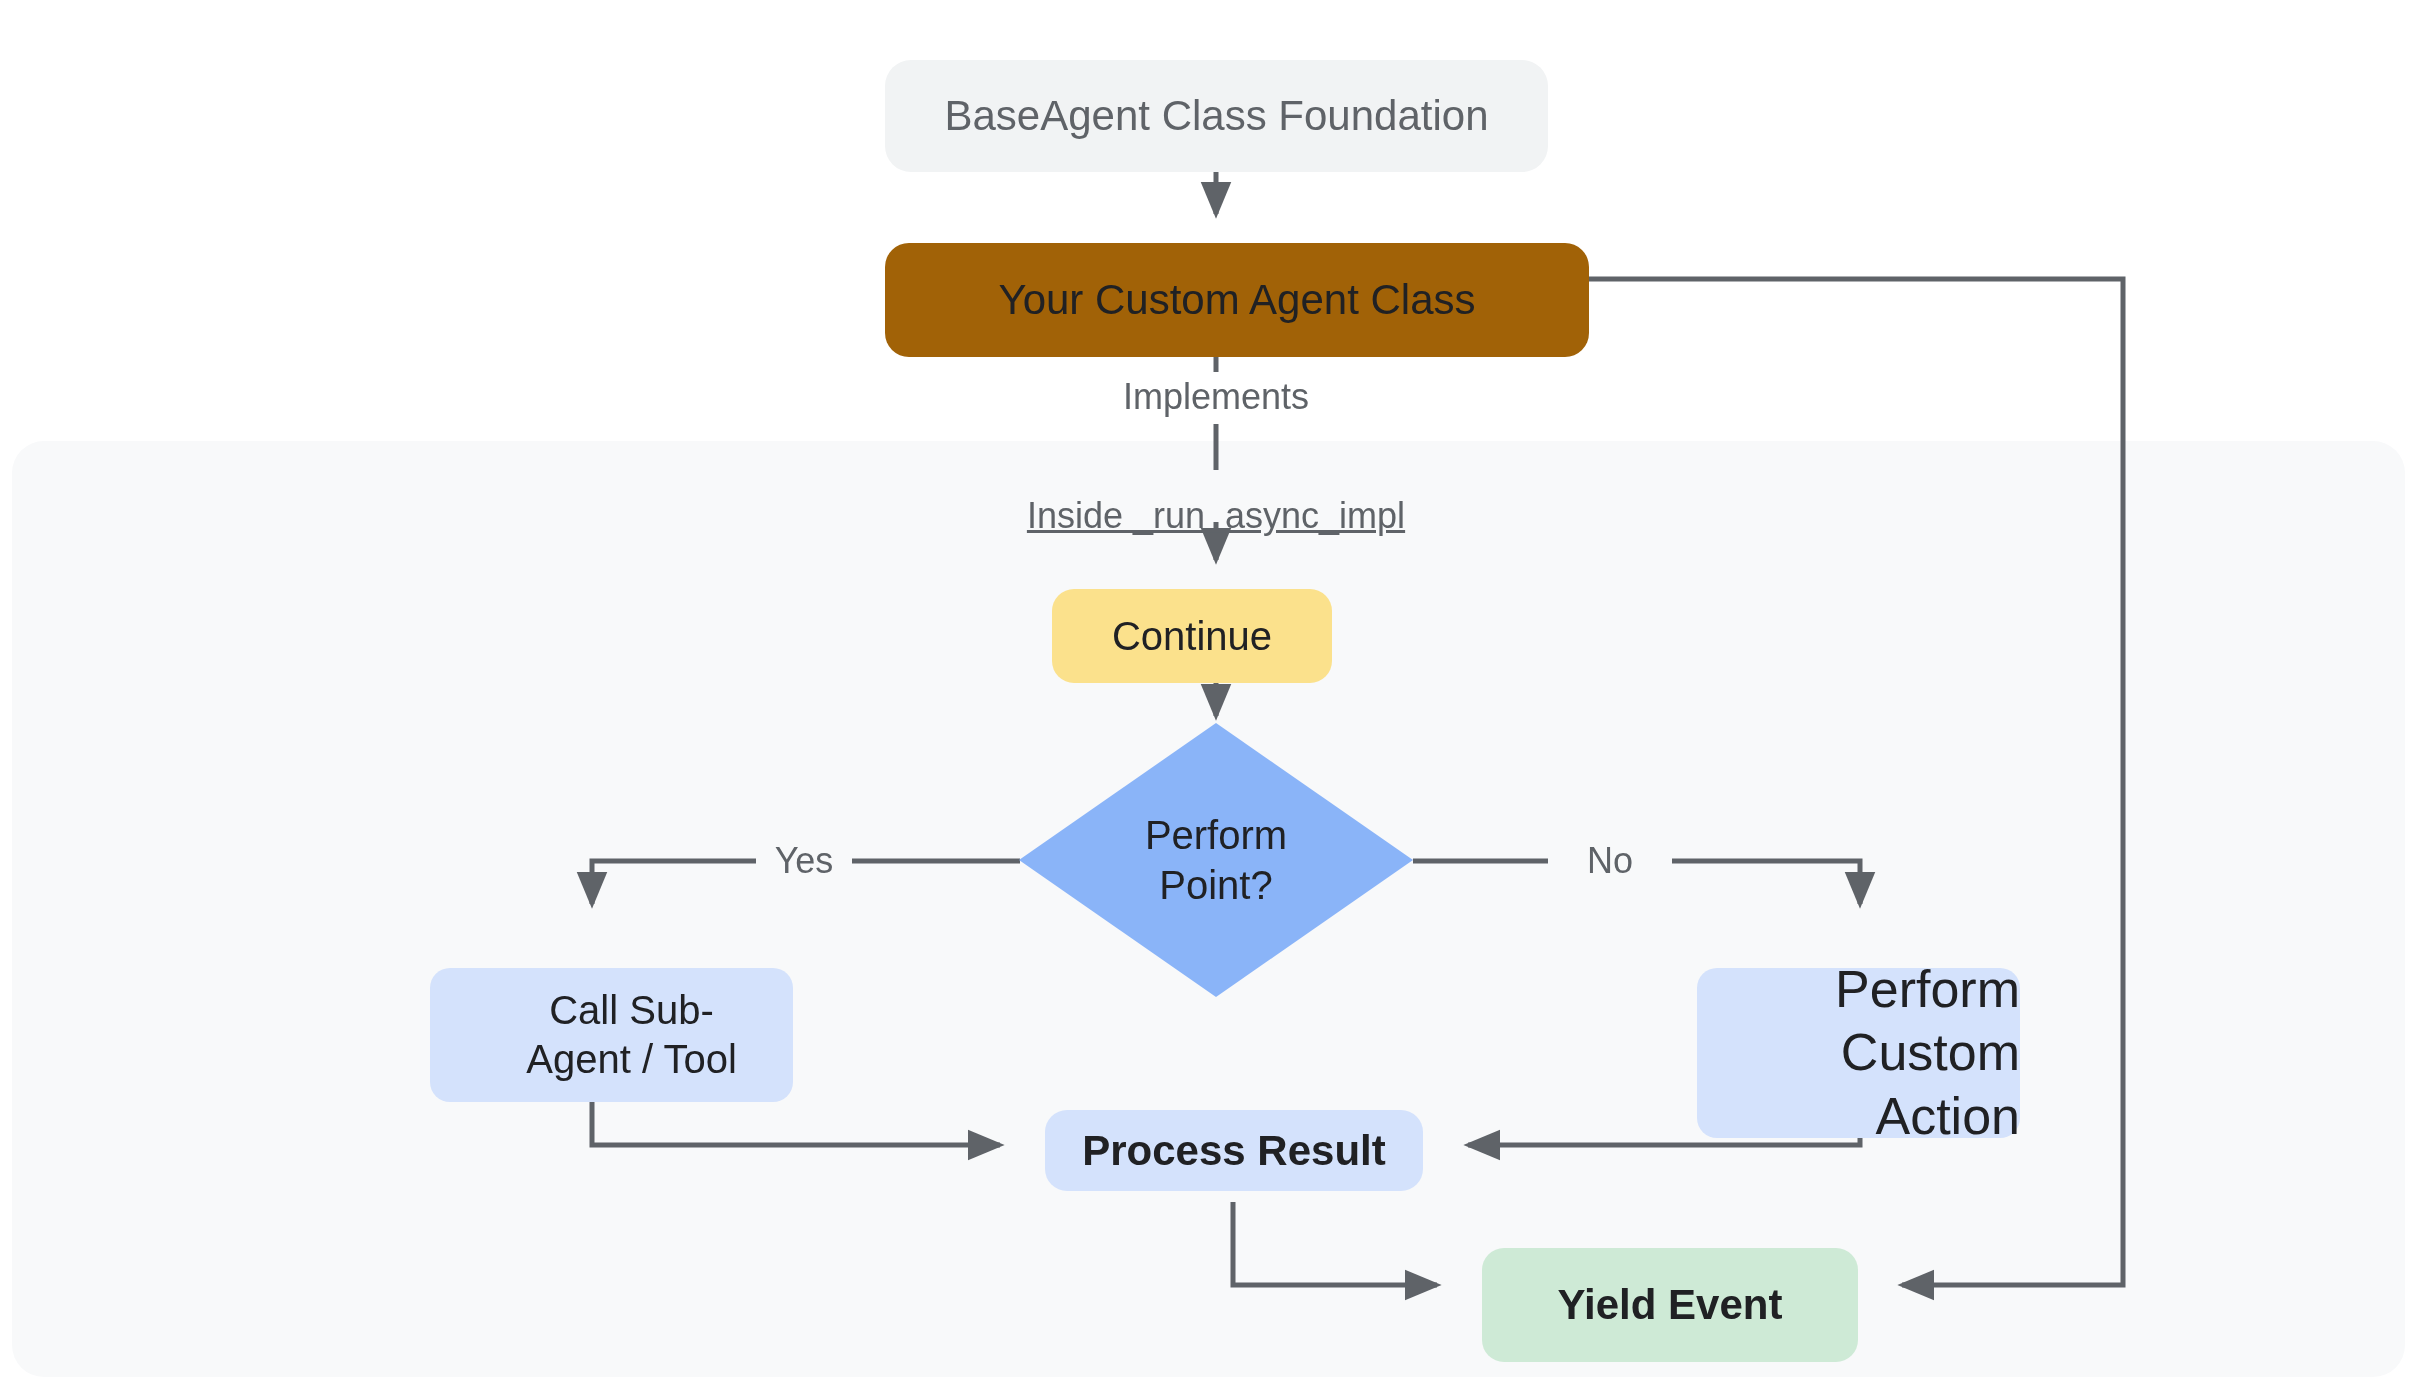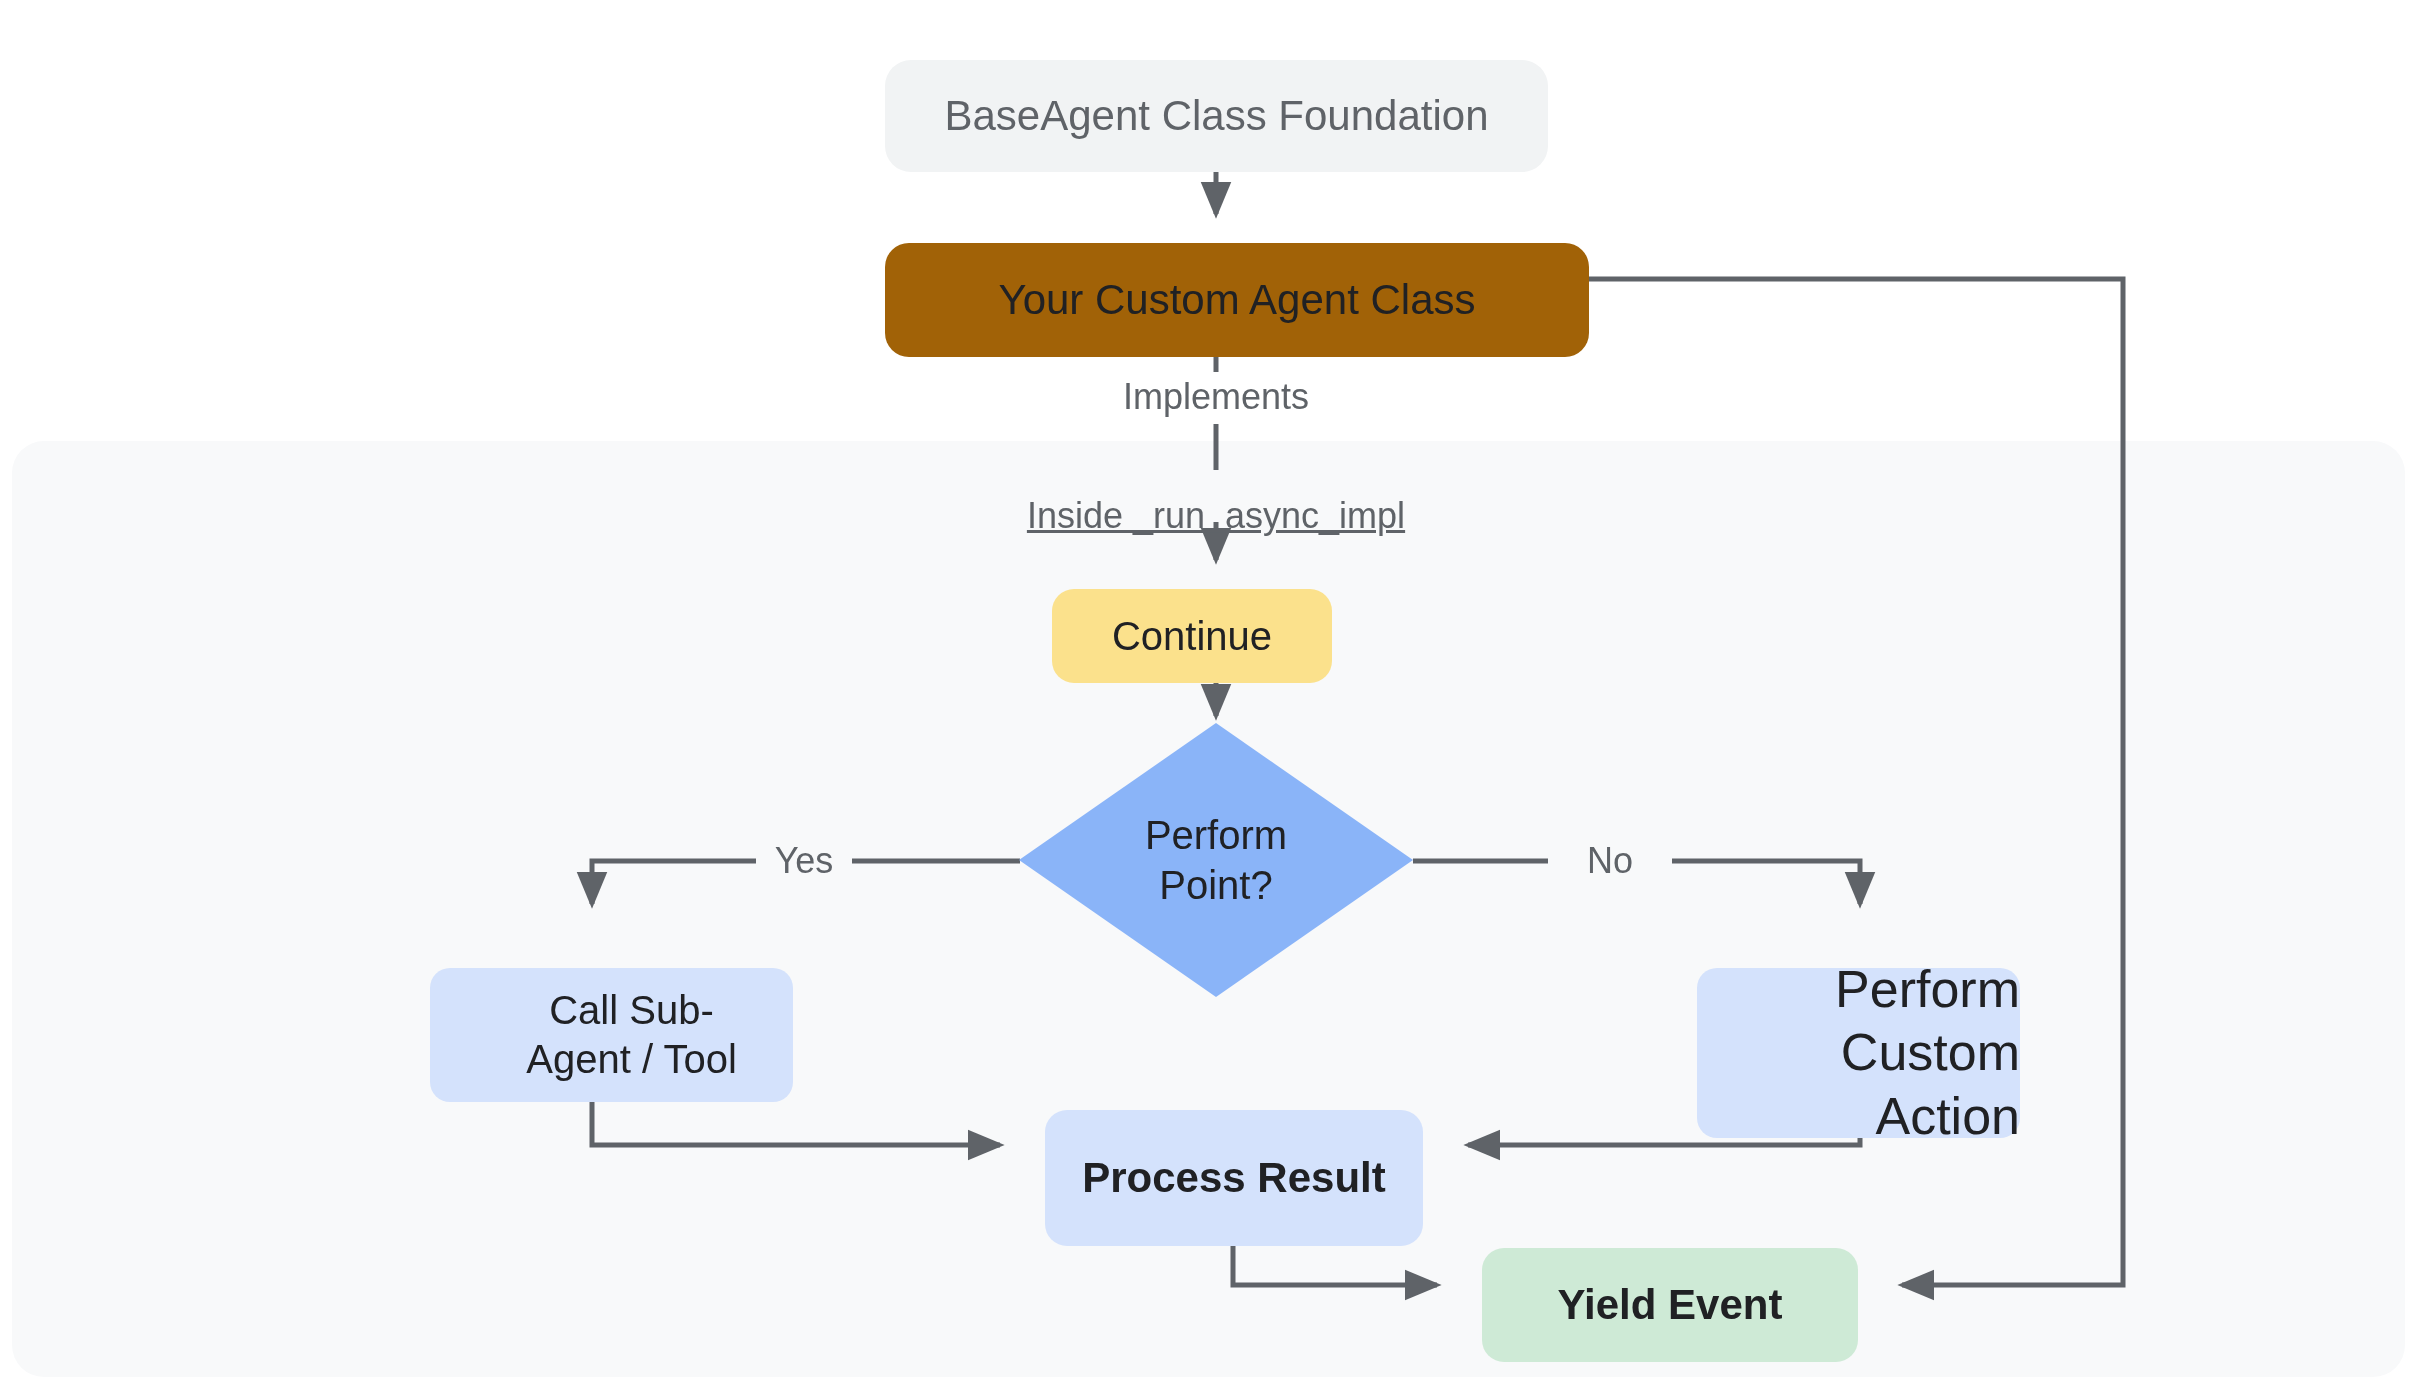--- a/index.html
+++ b/index.html
@@ -57,21 +57,21 @@
   }
   .node-call{
     left:430px; top:948px; width:323px; height:134px;
     background:#d4e2fc; border-radius:20px; font-size:40px;padding-left:40px;
   }
   .node-perform{
     left:1697px; top:948px; width:323px; height:170px;
     background:#d4e2fc; border-radius:20px; font-size:52px;text-align:right;
   }
   .node-process{
-    left:1045px; top:1090px; width:378px; height:136px;
+    left:1045px; top:1090px; width:378px; height:81px;
     background:#d4e2fc; border-radius:22px; font-weight:700;
   }
   .node-yield{
     left:1482px; top:1228px; width:376px; height:114px;
     background:#ceead6; border-radius:22px; font-weight:700;
   }
   .edge-label{
     position:absolute;
     transform:translate(-50%,-50%);
     color:#5f6368;

